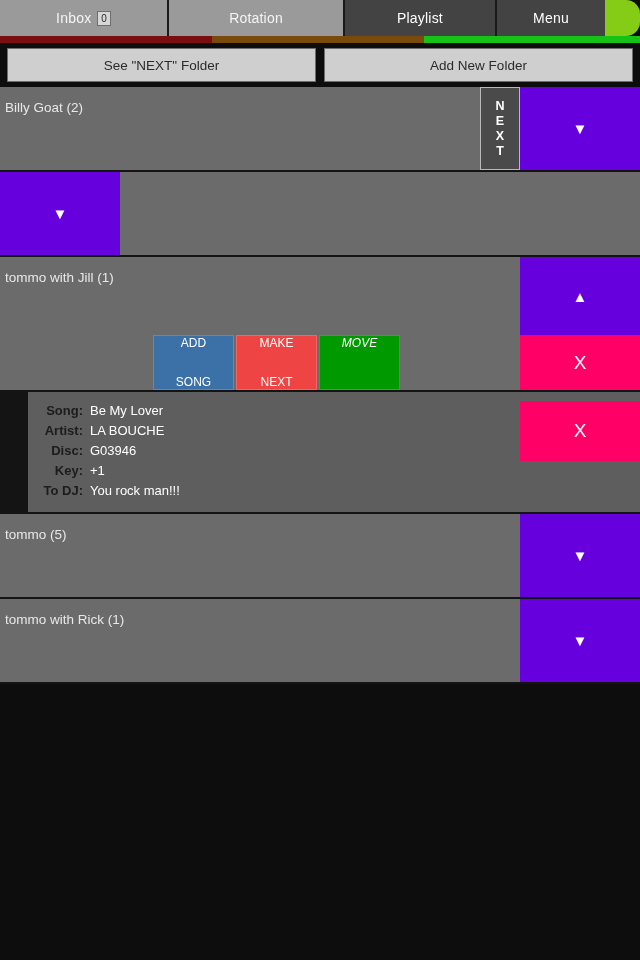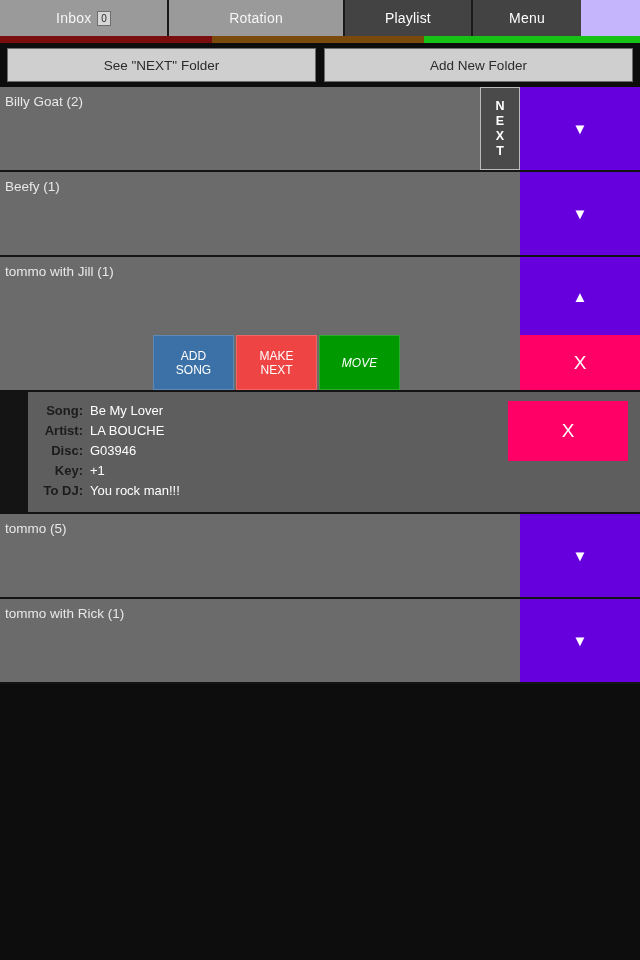--- a/index.html
+++ b/index.html
@@ -5,21 +5,21 @@
   * { box-sizing: border-box; margin: 0; padding: 0; }
   html, body {
     width: 640px; height: 960px;
     background: #0d0d0d;
     font-family: "Liberation Sans", sans-serif;
     overflow: hidden;
   }
   #app { position: relative; width: 640px; height: 960px; background: #0d0d0d; }
 
   
-  .tabbar { display: flex; height: 36px; width: 640px; background: #c4b5fd; }
+  .tabbar { display: flex; height: 36px; width: 640px; background: #84cc16; border-radius: 14px; }
   .tab {
     height: 36px;
     display: flex; align-items: center; justify-content: center;
     color: #f2f2f2; font-size: 14px;
     border-right: 2px solid #1a1a1a;
     position: relative;
   }
   .tab.inactive { background: #9a9a9a; color: #f5f5f5; }
   .tab.active   { background: #434343; color: #ffffff; }
   .tab-label { letter-spacing: .2px; }
@@ -50,21 +50,21 @@
 
   
   .list { width: 640px; background: #0d0d0d; }
   .folder-row {
     position: relative;
     display: flex;
     background: #6b6b6b;
     border-bottom: 2px solid #141414;
     min-height: 85px;
   }
-  .folder-main { flex: 1; position: relative; padding: 7px 0 0 5px; border-radius: 19px; }
+  .folder-main { flex: 1; position: relative; padding: 13px 0 0 5px; border-radius: 19px; }
   .folder-name { color: #e8e8e8; font-size: 13.5px; }
 
   .next-tag {
     width: 40px;
     background: #4a4a4a;
     border: 1px solid #b9b9b9;
     color: #ffffff;
     font-size: 12.5px;
     font-weight: bold;
     display: flex; flex-direction: column;
@@ -85,21 +85,21 @@
   .row-actions {
     position: absolute;
     left: 153px; right: 120px; bottom: 0;
     height: 55px;
     display: flex;
     gap: 2px;
   }
   .act {
     flex: 1;
     display: flex; flex-direction: column;
-    align-items: center; justify-content: center;
+    align-items: center; justify-content: space-between;
     color: #ffffff; font-size: 12px; line-height: 14px;
     border: 1px solid rgba(255,255,255,.18);
   }
   .act.add   { background: #3c71a7; }
   .act.make  { background: #ef4444; }
   .act.move  { background: #009900; font-style: italic; }
 
   .del-btn {
     background: #ff0066; color: #ffffff;
     display: flex; align-items: center; justify-content: center;
@@ -109,21 +109,21 @@
   
   .song-row {
     display: flex;
     background: #0d0d0d;
     border-bottom: 2px solid #141414;
   }
   .song-indent { width: 28px; background: #141414; }
   .song-panel {
     flex: 1;
     background: #5e5e5e;
-    padding: 9px 12px 11px 0;
+    padding: 9px 0 11px 0;
     display: flex;
   }
   .song-fields { flex: 1; }
   .song-line { display: flex; font-size: 13px; line-height: 20px; }
   .song-key {
     width: 62px; text-align: right; padding-right: 7px;
     color: #1c1c1c; font-weight: bold;
   }
   .song-val { color: #ffffff; }
   .song-del {
@@ -143,21 +143,21 @@
 <div id="app">
 
   <div class="tabbar">
     <div class="tab inactive" style="width:169px">
       <span class="tab-label">Inbox</span>
       <span class="badge">0</span>
     </div>
     <div class="tab inactive" style="width:176px">
       <span class="tab-label">Rotation</span>
     </div>
-    <div class="tab active" style="width:128px">
+    <div class="tab active" style="width:152px">
       <span class="tab-label">Playlist</span>
     </div>
     <div class="tab active" style="width:108px;border-right:none">
       <span class="tab-label">Menu</span>
     </div>
   </div>
 
   <div class="underline">
     <div style="width:212px;background:#7a0d0d"></div>
     <div style="width:212px;background:#7a4a0d"></div>
@@ -180,23 +180,20 @@
         <span>E</span>
         <span>X</span>
         <span>T</span>
       </div>
       <div class="arrow-btn">
         <span class="tri">▼</span>
       </div>
     </div>
 
     <div class="folder-row" style="min-height:85px">
-      <div class="folder-main">
-        <div class="folder-name">Beefy (1)</div>
-      </div>
       <div class="arrow-btn">
         <span class="tri">▼</span>
       </div>
     </div>
 
     <div class="folder-row" style="min-height:133px">
       <div class="folder-main">
         <div class="folder-name">tommo with Jill (1)</div>
         <div class="row-actions">
           <div class="act add">

